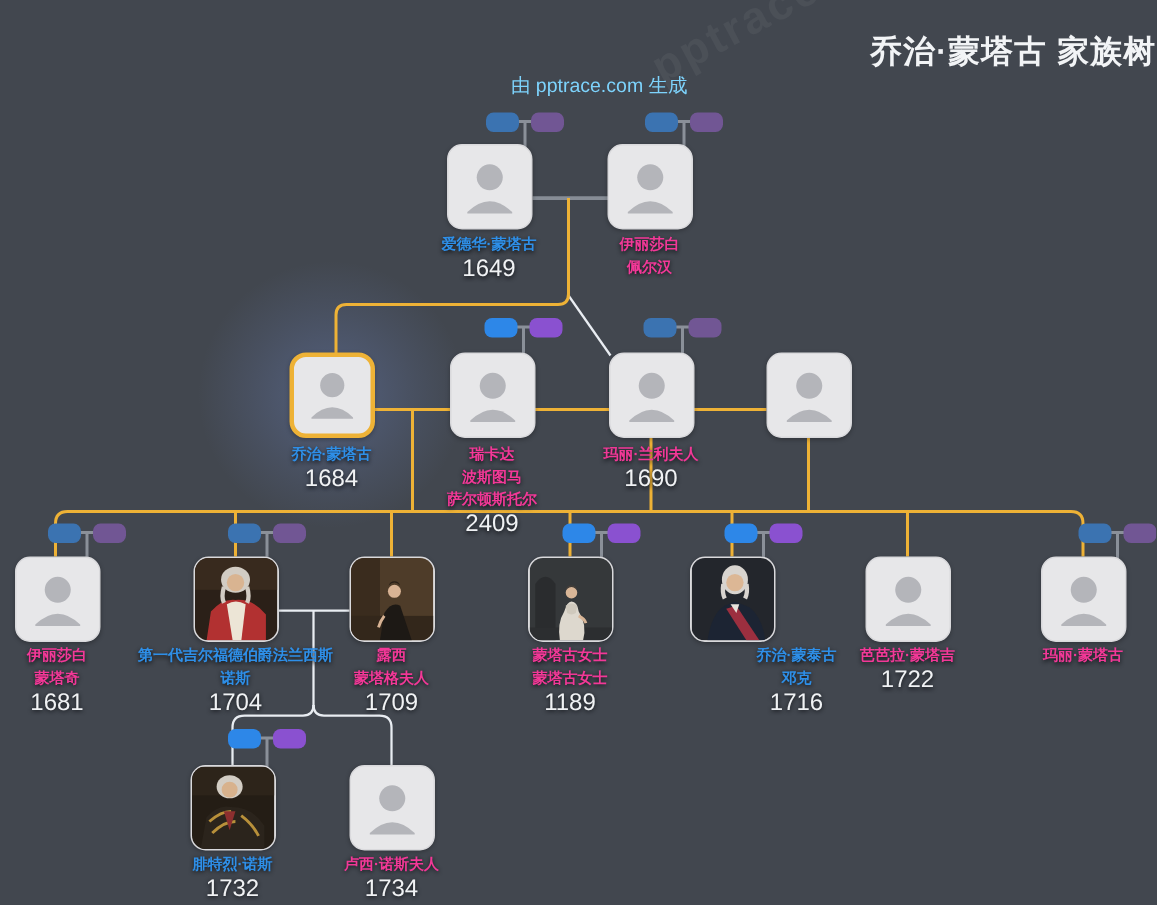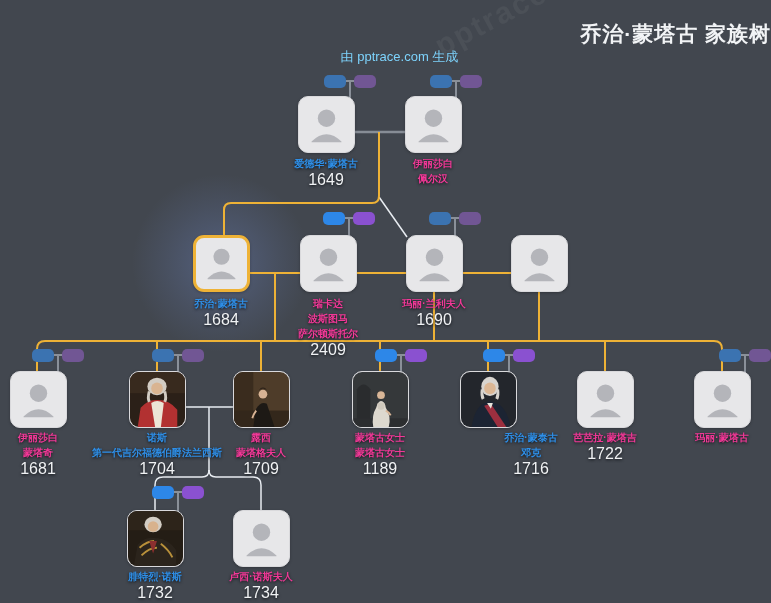--- a/index.html
+++ b/index.html
@@ -269,22 +269,22 @@
     <span class="nm female">瑞卡达</span>
     <span class="nm female">波斯图马</span>
     <span class="nm female">萨尔顿斯托尔</span>
     <span class="yr">2409</span>
   </div>
   <div class="label" style="left:434px;top:296px;">
     <span class="nm female">玛丽·兰利夫人</span>
     <span class="yr">1690</span>
   </div>
   <div class="label" style="left:157px;top:430px;">
+    <span class="nm male">第一代吉尔福德伯爵法兰西斯</span>
     <span class="nm male">诺斯</span>
-    <span class="nm male">第一代吉尔福德伯爵法兰西斯</span>
     <span class="yr">1704</span>
   </div>
   <div class="label" style="left:38px;top:430px;">
     <span class="nm female">伊丽莎白</span>
     <span class="nm female">蒙塔奇</span>
     <span class="yr">1681</span>
   </div>
   <div class="label" style="left:261px;top:430px;">
     <span class="nm female">露西</span>
     <span class="nm female">蒙塔格夫人</span>

